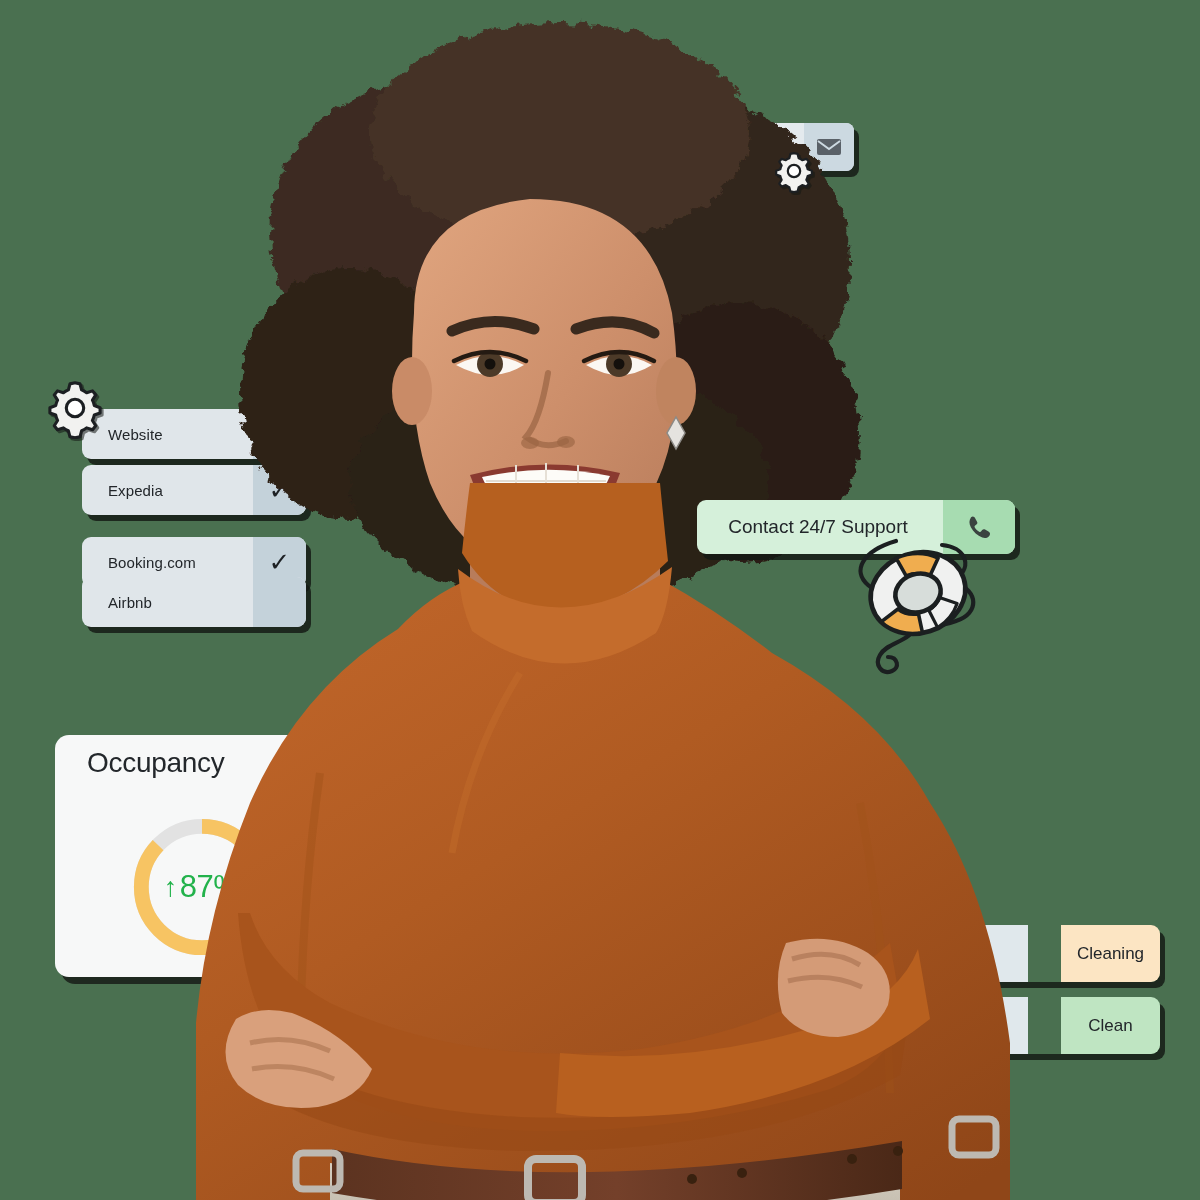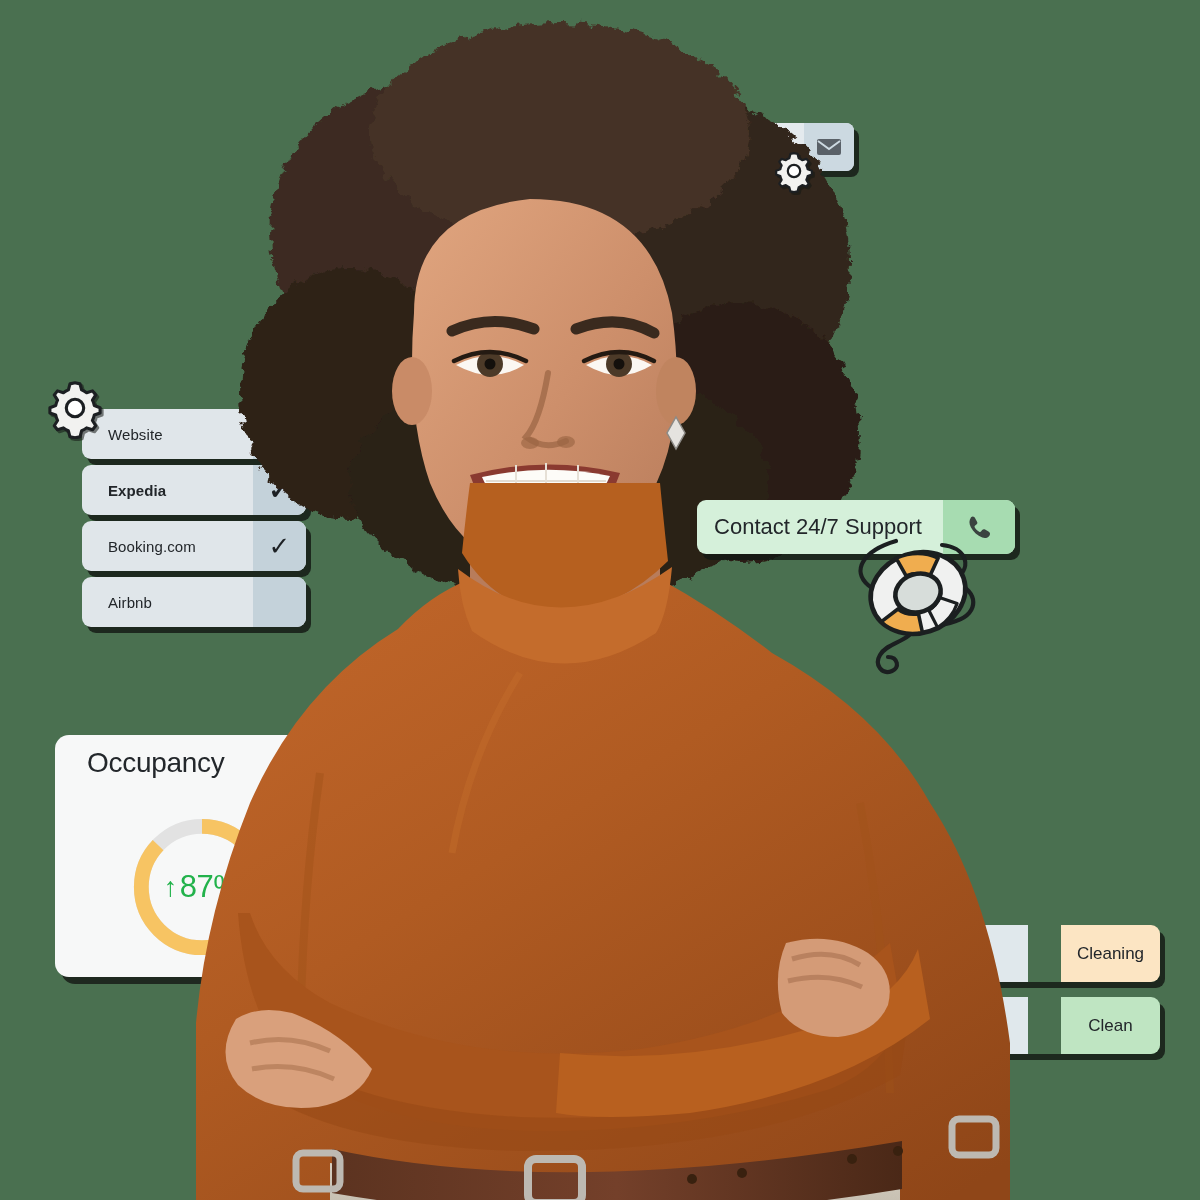--- a/index.html
+++ b/index.html
@@ -52,22 +52,22 @@
     flex: 0 0 53px;
     background: #c4d2da;
     display: flex; align-items: center; justify-content: center;
     font-size: 26px;
     color: #1d2124;
     line-height: 1;
   }
   .chan-check.empty { color: transparent; }
 
   #chan-1 { left: 82px;  top: 396px; }
-  #chan-2 { left: 82px;  top: 452px; font-weight: bold; }
-  #chan-3 { left: 82px;  top: 508px; }
+  #chan-2 { left: 82px;  top: 452px; }
+  #chan-3 { left: 82px;  top: 524px; }
   #chan-4 { left: 82px;  top: 564px; justify-content: center; }
 
   
   .gear {
     position: absolute;
     width: 58px; height: 58px;
     z-index: 40;
     filter: drop-shadow(2px 2px 0 rgba(20,24,20,0.55));
   }
   #gear-channels { left: 44px; top: 364px; width: 62px; height: 62px; }
@@ -99,21 +99,21 @@
   #contact-support {
     left: 697px; top: 487px;
     width: 318px; height: 54px;
     background: #d5f0da;
     border-radius: 9px;
     z-index: 30;
   }
   #contact-support .cs-label {
     flex: 1 1 auto;
     display: flex; align-items: center; justify-content: center;
-    font-size: 22px;
+    font-size: 19px;
     color: #22262a;
     white-space: nowrap;
     padding-right: 4px;
   }
   #contact-support .cs-icon {
     flex: 0 0 72px;
     background: #a7dcb1;
     display: flex; align-items: center; justify-content: center;
   }
 

